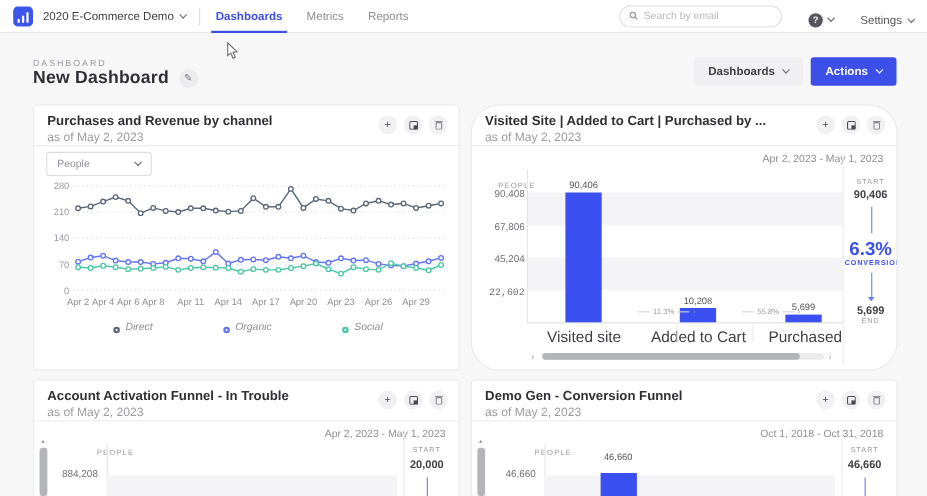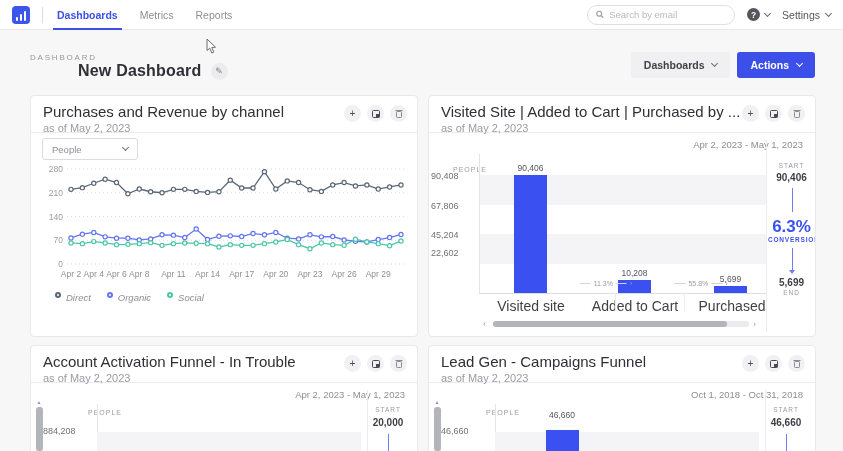--- a/index.html
+++ b/index.html
@@ -14,68 +14,68 @@
   .logo i { display:block; width:2.5px; background:#fff; border-radius:1px; }
   .proj { display:flex; align-items:center; gap:6px; margin-left:9px; font-size:10.5px; color:#3f3f46; cursor:pointer; }
   .chev { width:5px; height:5px; border-right:1.3px solid #6b6b73; border-bottom:1.3px solid #6b6b73;
           transform:rotate(45deg); margin-top:-3px; display:inline-block; }
   .chev.white { border-color:#fff; }
   .nav-divider { width:1px; height:16px; background:#dcdce0; margin:0 14px 0 12px; }
   .nav-items { display:flex; align-items:center; gap:22px; height:30px; }
   .nav-item { font-size:10.5px; color:#8e8e96; height:30px; display:flex; align-items:center; cursor:pointer; position:relative; }
   .nav-item.active { color:#3c4fe8; font-weight:bold; }
   .nav-item.active::after { content:""; position:absolute; left:-4px; right:-4px; bottom:0; height:2px; background:#3c4fe8; }
-  .nav-right { margin-left:auto; display:flex; align-items:center; gap:12px; }
+  .nav-right { margin-left:auto; display:flex; align-items:flex-end; gap:24px; }
   .searchbox { width:148px; height:20px; border:1px solid #e0e0e3; border-radius:10px; display:flex;
                align-items:center; padding:0 8px; gap:5px; background:#fff; }
   .searchbox input { border:none; outline:none; font-size:9.5px; color:#55555c; width:100%;
                      font-family:"Liberation Sans", sans-serif; background:transparent; }
   .searchbox input::placeholder { color:#b9b9bf; }
   .help { display:flex; align-items:center; gap:5px; cursor:pointer; }
   .help-circle { width:13px; height:13px; border-radius:50%; background:#55555e; color:#fff; font-size:8.5px;
                  display:flex; align-items:center; justify-content:center; font-weight:bold; }
   .settings { display:flex; align-items:center; gap:6px; font-size:10.5px; color:#55555c; cursor:pointer; }
 
   
   .page-head { position:absolute; top:30px; left:0; width:843px; height:65px; }
   .crumb { position:absolute; left:30px; top:23px; font-size:8px; letter-spacing:1.8px; color:#97979f; }
   .title-row { position:absolute; left:30px; top:32px; display:flex; align-items:center; gap:9px; }
-  .page-title { font-size:16px; font-weight:bold; color:#2f2f36; letter-spacing:.2px;margin-left:48px; }
+  .page-title { font-size:16px; font-weight:bold; color:#2f2f36; letter-spacing:.2px; }
   .edit-btn { width:17px; height:17px; border-radius:50%; background:#ececef; color:#7a7a82; font-size:9px;
               display:flex; align-items:center; justify-content:center; cursor:pointer; }
   .head-actions { position:absolute; right:28px; top:22px; display:flex; gap:7px; }
   .btn { height:26px; border-radius:3px; font-size:10.5px; font-weight:bold; display:flex; align-items:center;
          gap:8px; padding:0 13px; cursor:pointer; border:none; font-family:"Liberation Sans", sans-serif; }
   .btn.gray { background:#f0f0f2; color:#3f3f46; }
   .btn.blue { background:#3c4fe8; color:#fff;align-items:center; }
 
   
   .card { position:absolute; width:388px; background:#fff; border:1px solid #e9e9ec; border-radius:4px; overflow:hidden; }
   #card1 { left:30px;  top:95px;  height:242px; }
-  #card2 { left:428px; top:95px;  height:242px; }
+  #card2 { left:428px; top:95px;  height:242px;border-radius:26px; }
   #card3 { left:30px;  top:345px; height:200px; }
   #card4 { left:428px; top:345px; height:200px; }
   .card-head { position:absolute; left:0; top:0; right:0; height:37px; border-bottom:1px solid #ececef; padding:7px 12px 0; }
-  .card-title { font-size:15px; font-weight:normal; color:#2f2f36; white-space:nowrap; overflow:hidden; }
+  .card-title { font-size:12px; font-weight:bold; color:#2f2f36; white-space:nowrap; overflow:hidden; }
   .card-asof { font-size:11px; color:#9b9ba2; margin-top:2px; }
   .card-icons { position:absolute; right:10px; top:9px; display:flex; gap:6px; }
   .cicon { width:17px; height:17px; border-radius:50%; background:#f1f1f3; color:#4a4a52; display:flex;
            align-items:center; justify-content:center; font-size:10px; cursor:pointer; }
   .date-range { position:absolute; right:12px; top:43px; font-size:9.5px; color:#8e8e96; }
 
   
   .select { position:absolute; left:11px; top:42px; width:96px; height:22px; border:1px solid #dcdce0;
             border-radius:3px; display:flex; align-items:center; justify-content:space-between;
             padding:0 9px; font-size:9.5px; color:#8e8e96; cursor:pointer; background:#fff; }
   .legend { position:absolute; left:24px; top:196px; display:flex; gap:16px; align-items:center; }
-  .legend-item { display:flex; align-items:flex-start; gap:5px; font-size:9.5px; font-style:italic; color:#8e8e96; }
+  .legend-item { display:flex; align-items:flex-end; gap:5px; font-size:9.5px; font-style:italic; color:#8e8e96;margin-left:48px; }
   .legend-dot { width:6px; height:6px; border-radius:50%; border:2px solid; background:#fff; }
 
   
-  .tick-label { position:absolute; font-size:9px; color:#6f6f78; text-align:left; width:46px; }
+  .tick-label { position:absolute; font-size:9px; color:#6f6f78; text-align:right; width:46px; }
   .unit-label { position:absolute; font-size:7px; letter-spacing:1px; color:#9b9ba2; }
   .stripe { position:absolute; }
   .fbar { position:absolute; background:#3b50f0; }
   .fbar-label { position:absolute; font-size:8.5px; color:#55555c; transform:translateX(-50%); white-space:nowrap; }
   .fcat { position:absolute; font-size:14px; color:#3f3f46; transform:translateX(-50%); white-space:nowrap; }
   .fsep { position:absolute; width:1px; height:18px; background:#ececef; }
   .fbaseline { position:absolute; height:1px; background:#dededf; }
   .faxis { position:absolute; width:1px; background:#e5e5e8; }
   .pct { position:absolute; display:flex; align-items:center; gap:3px; transform:translateX(-50%);
          font-size:7px; color:#9b9ba2; white-space:nowrap; }
@@ -100,20 +100,24 @@
   .cursor { position:absolute; left:206px; top:38px; z-index:20; }
 </style>
 </head>
 <body>
 
 <div class="topnav">
   <div class="logo">
     <i style="height:4px"></i>
       <i style="height:7px"></i>
       <i style="height:10px"></i>
+  </div>
+  <div class="proj">
+    <span>2020 E-Commerce Demo</span>
+    <span class="chev"></span>
   </div>
   <div class="nav-divider"></div>
   <div class="nav-items">
       <div class="nav-item active">Dashboards</div>
       <div class="nav-item">Metrics</div>
       <div class="nav-item">Reports</div>
     </div>
   <div class="nav-right">
     <div class="searchbox">
       <svg width="9" height="9" viewBox="0 0 10 10">
@@ -334,21 +338,21 @@
     </div>
   </div>
   <div class="date-range">Apr 2, 2023 - May 1, 2023</div>
   <div class="unit-label" style="left:24px; top:70px;">PEOPLE</div>
   <div id="funnel-plot">
       <div class="stripe" style="left: 50px; top: 79px; width: 287px; height: 29.5px; background: rgb(244, 244, 246);"></div>
       <div class="tick-label" style="left: 2px; top: 75px;">90,408</div>
       <div class="tick-label" style="left: 2px; top: 104.5px;">67,806</div>
       <div class="stripe" style="left: 50px; top: 138px; width: 287px; height: 29.5px; background: rgb(244, 244, 246);"></div>
       <div class="tick-label" style="left: 2px; top: 134px;">45,204</div>
-      <div class="tick-label" style="left: 2px; top: 152px;">22,602</div>
+      <div class="tick-label" style="left: 2px; top: 165px; font-family: Liberation Mono, monospace;">22,602</div>
       <div class="faxis" style="left: 50px; top: 58px; height: 139px;"></div>
       <div class="fbaseline" style="left: 50px; top: 197px; width: 287px;"></div>
       <div class="fbar" style="left: 85px; top: 79px; width: 33px; height: 118px;"></div>
       <div class="fbar-label" style="left: 101.5px; top: 67px;">90,406</div>
       <div class="fcat" style="left: 102px; top: 202px;">Visited site</div>
       <div class="fbar" style="left: 189px; top: 184px; width: 33px; height: 13px;"></div>
       <div class="fbar-label" style="left: 205.5px; top: 172px;">10,208</div>
       <div class="fcat" style="left: 206px; top: 202px;">Added to Cart</div>
       <div class="fbar" style="left: 285px; top: 190px; width: 33px; height: 7px;"></div>
       <div class="fbar-label" style="left: 301.5px; top: 178px;">5,699</div>
@@ -422,21 +426,21 @@
   <div class="vdivider" style="left:336px; top:44px; height:62px;"></div>
   <div class="summary" style="left:328px; top:0; width:58px; height:106px;">
     <div class="sum-small" style="top:60px;">START</div>
     <div class="sum-val" style="top:71px;">20,000</div>
     <div class="sum-line" style="top:88px; height:18px;"></div>
   </div>
 </div>
 
 <div class="card" id="card4">
   <div class="card-head">
-    <div class="card-title">Lead Gen - Campaigns Funnel</div>
+    <div class="card-title">Demo Gen - Conversion Funnel</div>
     <div class="card-asof">as of May 2, 2023</div>
     <div class="card-icons">
       <span class="cicon">+</span>
       <span class="cicon">
         <svg width="8" height="8" viewBox="0 0 8 8">
             <rect x="0.5" y="0.5" width="7" height="7" rx="1" fill="none" stroke="#4a4a52" stroke-width="1"></rect>
             <rect x="4" y="4" width="3.5" height="3.5" fill="#4a4a52"></rect>
           </svg>
       </span>
       <span class="cicon">

